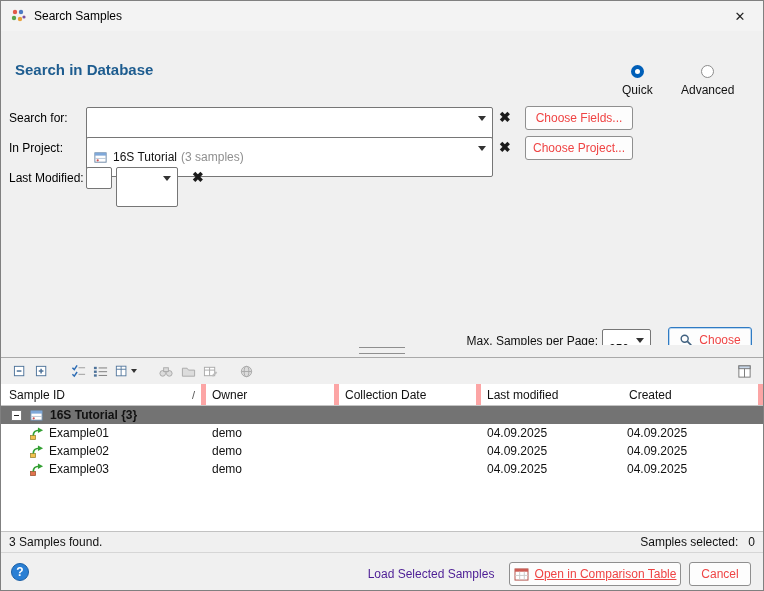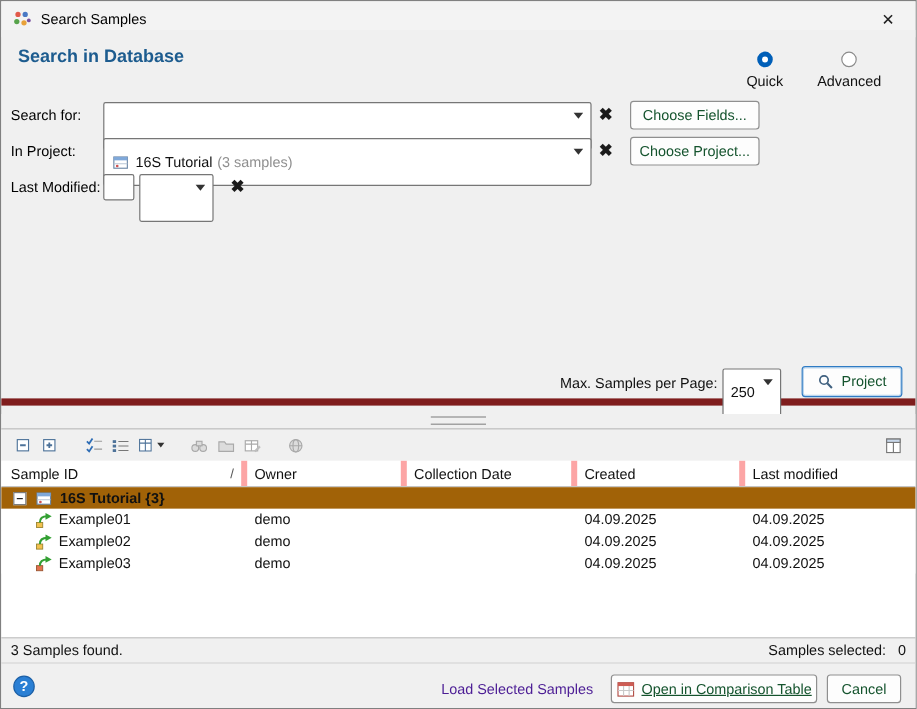--- a/index.html
+++ b/index.html
@@ -11,22 +11,22 @@
 
   
   .titlebar { position:absolute; top:0; left:0; right:0; height:30px; background:#f3f3f3;
               display:flex; align-items:center; }
   .app-icon { width:16px; height:16px; margin:0 8px 0 9px; }
   .title-text { font-size:12px; color:#000; }
   .close-btn { position:absolute; right:0; top:0; width:46px; height:30px; display:flex;
                align-items:center; justify-content:center; font-size:13px; color:#222; cursor:pointer; }
 
   
-  .search-pane { position:absolute; top:24px; left:0; right:0; height:313px;
-                 background:#f0f0f0; border-bottom:6px solid #7f1d1d; }
+  .search-pane { position:absolute; top:46px; left:0; right:0; height:313px;
+                 background:#f0f0f0; border-bottom:1px solid #7f1d1d; }
   .pane-title { position:absolute; left:14px; top:14px; font-size:15px; font-weight:bold; color:#1d5c8f; }
 
   .radio { width:13px; height:13px; border-radius:50%; background:#fff; border:1px solid #8c8c8c; display:inline-block; }
   .radio.checked { border:4px solid #005fb8; }
   .radio-row { position:absolute; top:18px; display:flex; align-items:center; gap:5px; cursor:pointer;flex-direction:column; }
   .radio-quick { left:621px; }
   .radio-advanced { left:680px; }
 
   .form-label { position:absolute; left:8px; color:#000; }
 
@@ -35,21 +35,21 @@
   .chev { position:absolute; right:6px; top:8px; width:0; height:0;
           border-left:4px solid transparent; border-right:4px solid transparent; border-top:5px solid #333; }
   .combo input { border:none; outline:none; background:transparent; width:100%; height:100%;
                  font-family:inherit; font-size:12px; }
   .combo .gray { color:#8f8f8f; margin-left:4px; }
   .combo .proj-name { margin-left:5px; }
 
   .clear-x { position:absolute; font-size:14px; font-weight:bold; color:#1a1a1a; cursor:pointer; line-height:1; }
 
   .btn { background:#fdfdfd; border:1px solid #8f8f8f; border-radius:3px; font-family:inherit;
-         font-size:12px; color:#14532d; display:flex; align-items:center; justify-content:center;
+         font-size:12px; color:#ef4444; display:flex; align-items:center; justify-content:center;
          gap:6px; cursor:pointer; }
   .btn.primary { border:1px solid #2f7bc4; box-shadow:0 0 0 1px #bcd6ee inset; }
   .btn.disabled { border-color:transparent; background:transparent; color:#4c1d95; cursor:default; }
 
   .small-input { position:absolute; height:22px; background:#fff; border:1px solid #767676; border-radius:2px; }
   .small-input input { width:100%; height:100%; border:none; outline:none; background:transparent; padding:0 4px;
                        font-family:inherit; font-size:12px; }
 
   .max-label { position:absolute; left:455px; width:142px; top:287px; text-align:right; }
 
@@ -72,21 +72,21 @@
                border-top:4px solid #333; }
 
   .thead { display:flex; height:22px; background:#fff; border-bottom:1px solid #c4c4c4; align-items:stretch; }
   .th { display:flex; align-items:center; padding-left:6px; border-right:5px solid #fca5a5; color:#111; cursor:pointer; }
   .col0 { width:205px; } .col1 { width:133px; } .col2 { width:142px; } .col3 { width:140px; } .col4 { flex:1; border-right:none; }
   .th.col0 { padding-left:8px; }
   .sort-ind { margin-left:auto; padding-right:6px; color:#555; font-size:11px; }
 
   .trow { display:flex; height:18px; align-items:center; background:#fff; cursor:default; }
   .td { padding-left:6px; overflow:hidden; white-space:nowrap; height:18px; display:flex; align-items:center; }
-  .group-row { display:flex; height:18px; align-items:center; background:#a16207; font-weight:bold; cursor:default; }
+  .group-row { display:flex; height:18px; align-items:center; background:#737373; font-weight:bold; cursor:default; }
   .expander { width:11px; height:11px; border:1px solid #7c7c7c; background:#fff; position:relative;
               display:inline-block; margin-left:10px; flex:none; cursor:pointer; }
   .expander::after { content:""; position:absolute; left:2px; right:2px; top:4px; height:1px; background:#222; }
   .group-row .g-icon { margin-left:7px; }
   .group-row .g-label { margin-left:6px; }
   .sample-cell { padding-left:28px; }
   .sample-cell svg { flex:none; }
   .sample-cell .s-label { margin-left:4px; }
 
   
@@ -170,21 +170,21 @@
     <div class="max-label">Max. Samples per Page:</div>
     <div class="combo" style="left:601px; top:282px; width:49px;">
       <span>250</span>
       <span class="chev"></span>
     </div>
     <button class="btn primary" style="position:absolute; left:667px; top:280px; width:84px; height:26px;">
       <svg width="14" height="14" viewBox="0 0 16 16">
         <circle cx="6.5" cy="6.5" r="4" fill="none" stroke="#3f607f" stroke-width="1.6"></circle>
         <line x1="9.6" y1="9.6" x2="14" y2="14" stroke="#3f607f" stroke-width="2"></line>
       </svg>
-      <span>Project</span>
+      <span>Choose</span>
     </button>
   </div>
 
   <div class="splitter">
     <div class="splitter-handle"></div>
   </div>
 
   <div class="table-pane">
 
     <div class="toolbar">
@@ -268,25 +268,25 @@
       <div class="th col0">
         <span>Sample ID</span>
         <span class="sort-ind">/</span>
       </div>
       <div class="th col1">
         <span>Owner</span>
       </div>
       <div class="th col2">
         <span>Collection Date</span>
       </div>
+      <div class="th col4">
+        <span>Last modified</span>
+      </div>
       <div class="th col3">
         <span>Created</span>
-      </div>
-      <div class="th col4">
-        <span>Last modified</span>
       </div>
     </div>
 
     <div class="group-row">
       <span class="expander"></span>
       <svg class="g-icon" width="15" height="15" viewBox="0 0 16 16">
         <rect x="2" y="3" width="12" height="10" fill="#fff" stroke="#6b86a5"></rect>
         <rect x="2" y="3" width="12" height="3" fill="#7fa8d9"></rect>
         <line x1="2" y1="9" x2="14" y2="9" stroke="#b9c6d6"></line>
         <circle cx="5" cy="11" r="1.2" fill="#d05050"></circle>

